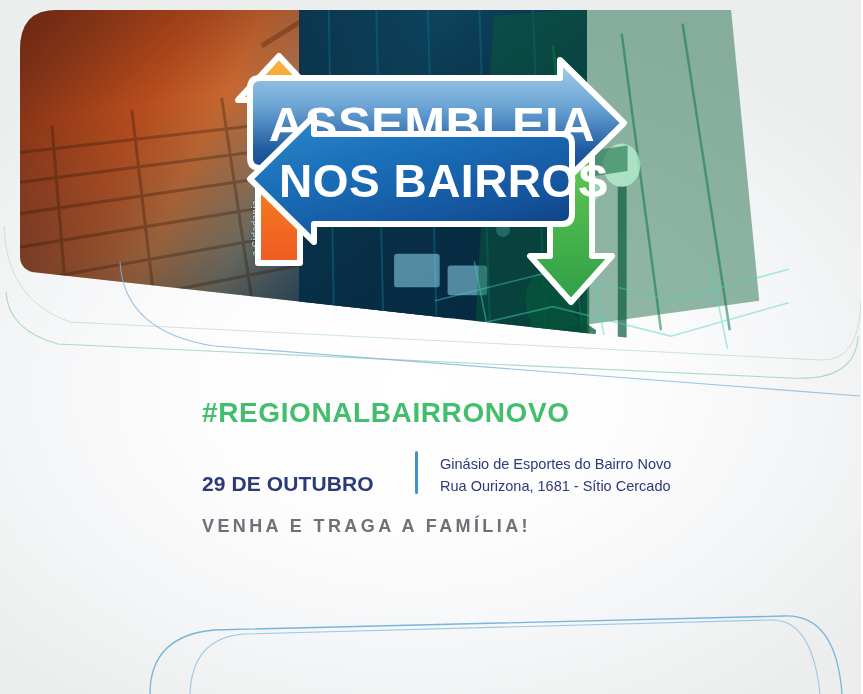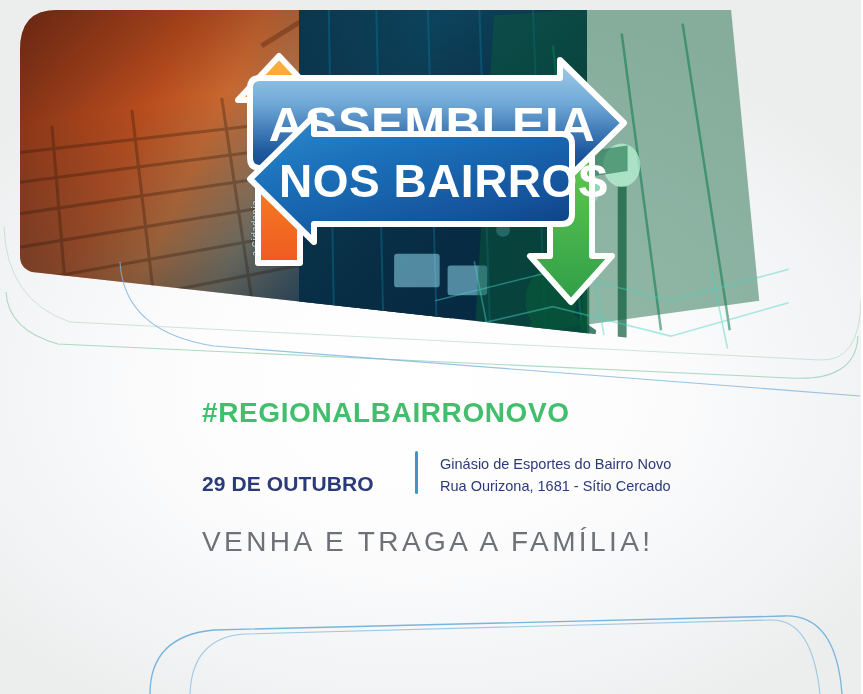--- a/index.html
+++ b/index.html
@@ -137,24 +137,24 @@
     padding-top:5px;
   }
   .addr-line{
     color:#2b3a78;
     font-size:14.5px;
     font-weight:400;
     line-height:1.5;
     white-space:nowrap;
   }
   .tagline{
-    margin-top:28px;
+    margin-top:18px;
     color:#6e7278;
-    font-size:28px;
-    font-weight:400;
+    font-size:18px;
+    font-weight:700;
     letter-spacing:3.4px;
     white-space:nowrap;
   }
 </style>
 </head>
 <body>
 
 <div id="poster">
 
   <div class="hero-wrap">

